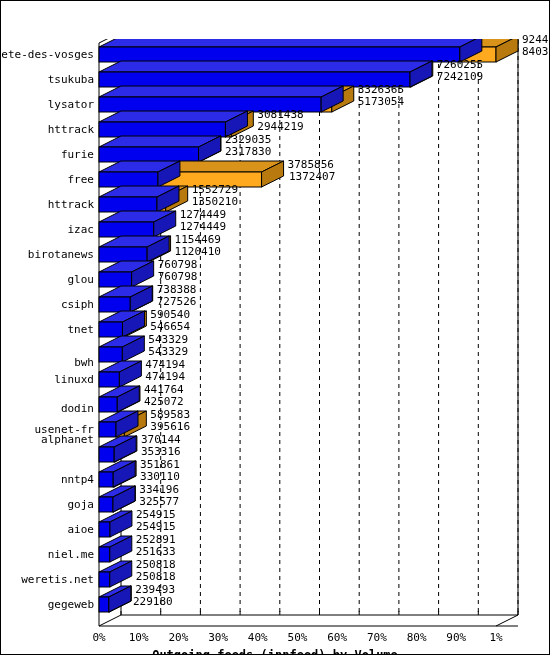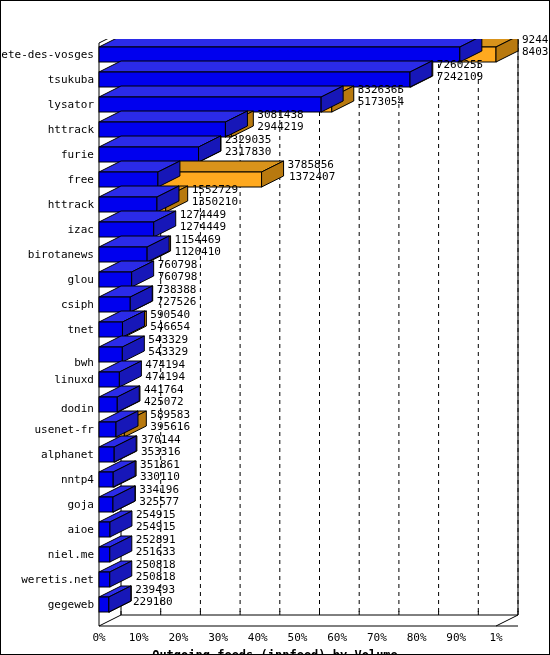--- a/index.html
+++ b/index.html
@@ -233,21 +233,21 @@
         <div class="ytick" style="top: 160px;">httrack</div>
         <div class="ytick" style="top: 185px;">izac</div>
         <div class="ytick" style="top: 210px;">birotanews</div>
         <div class="ytick" style="top: 235px;">glou</div>
         <div class="ytick" style="top: 260px;">csiph</div>
         <div class="ytick" style="top: 285px;">tnet</div>
         <div class="ytick" style="top: 318px; text-align: center;">bwh</div>
         <div class="ytick" style="top: 335px;">linuxd</div>
         <div class="ytick" style="top: 364px; margin-left: 8px;">dodin</div>
         <div class="ytick" style="top: 385px;">usenet-fr</div>
-        <div class="ytick" style="top: 410px; text-align: right;">alphanet</div>
+        <div class="ytick" style="top: 395px; text-align: right;">alphanet</div>
         <div class="ytick" style="top: 435px;">nntp4</div>
         <div class="ytick" style="top: 460px;">goja</div>
         <div class="ytick" style="top: 485px;">aioe</div>
         <div class="ytick" style="top: 510px;">niel.me</div>
         <div class="ytick" style="top: 535px; margin-left: 8px;">weretis.net</div>
         <div class="ytick" style="top: 560px;">gegeweb</div>
       </div>
     <div id="vlabels">
         <div class="vlab" style="left: 521px; top: -5px;">9244992</div>
         <div class="vlab" style="left: 521px; top: 7px;">8403100</div>

